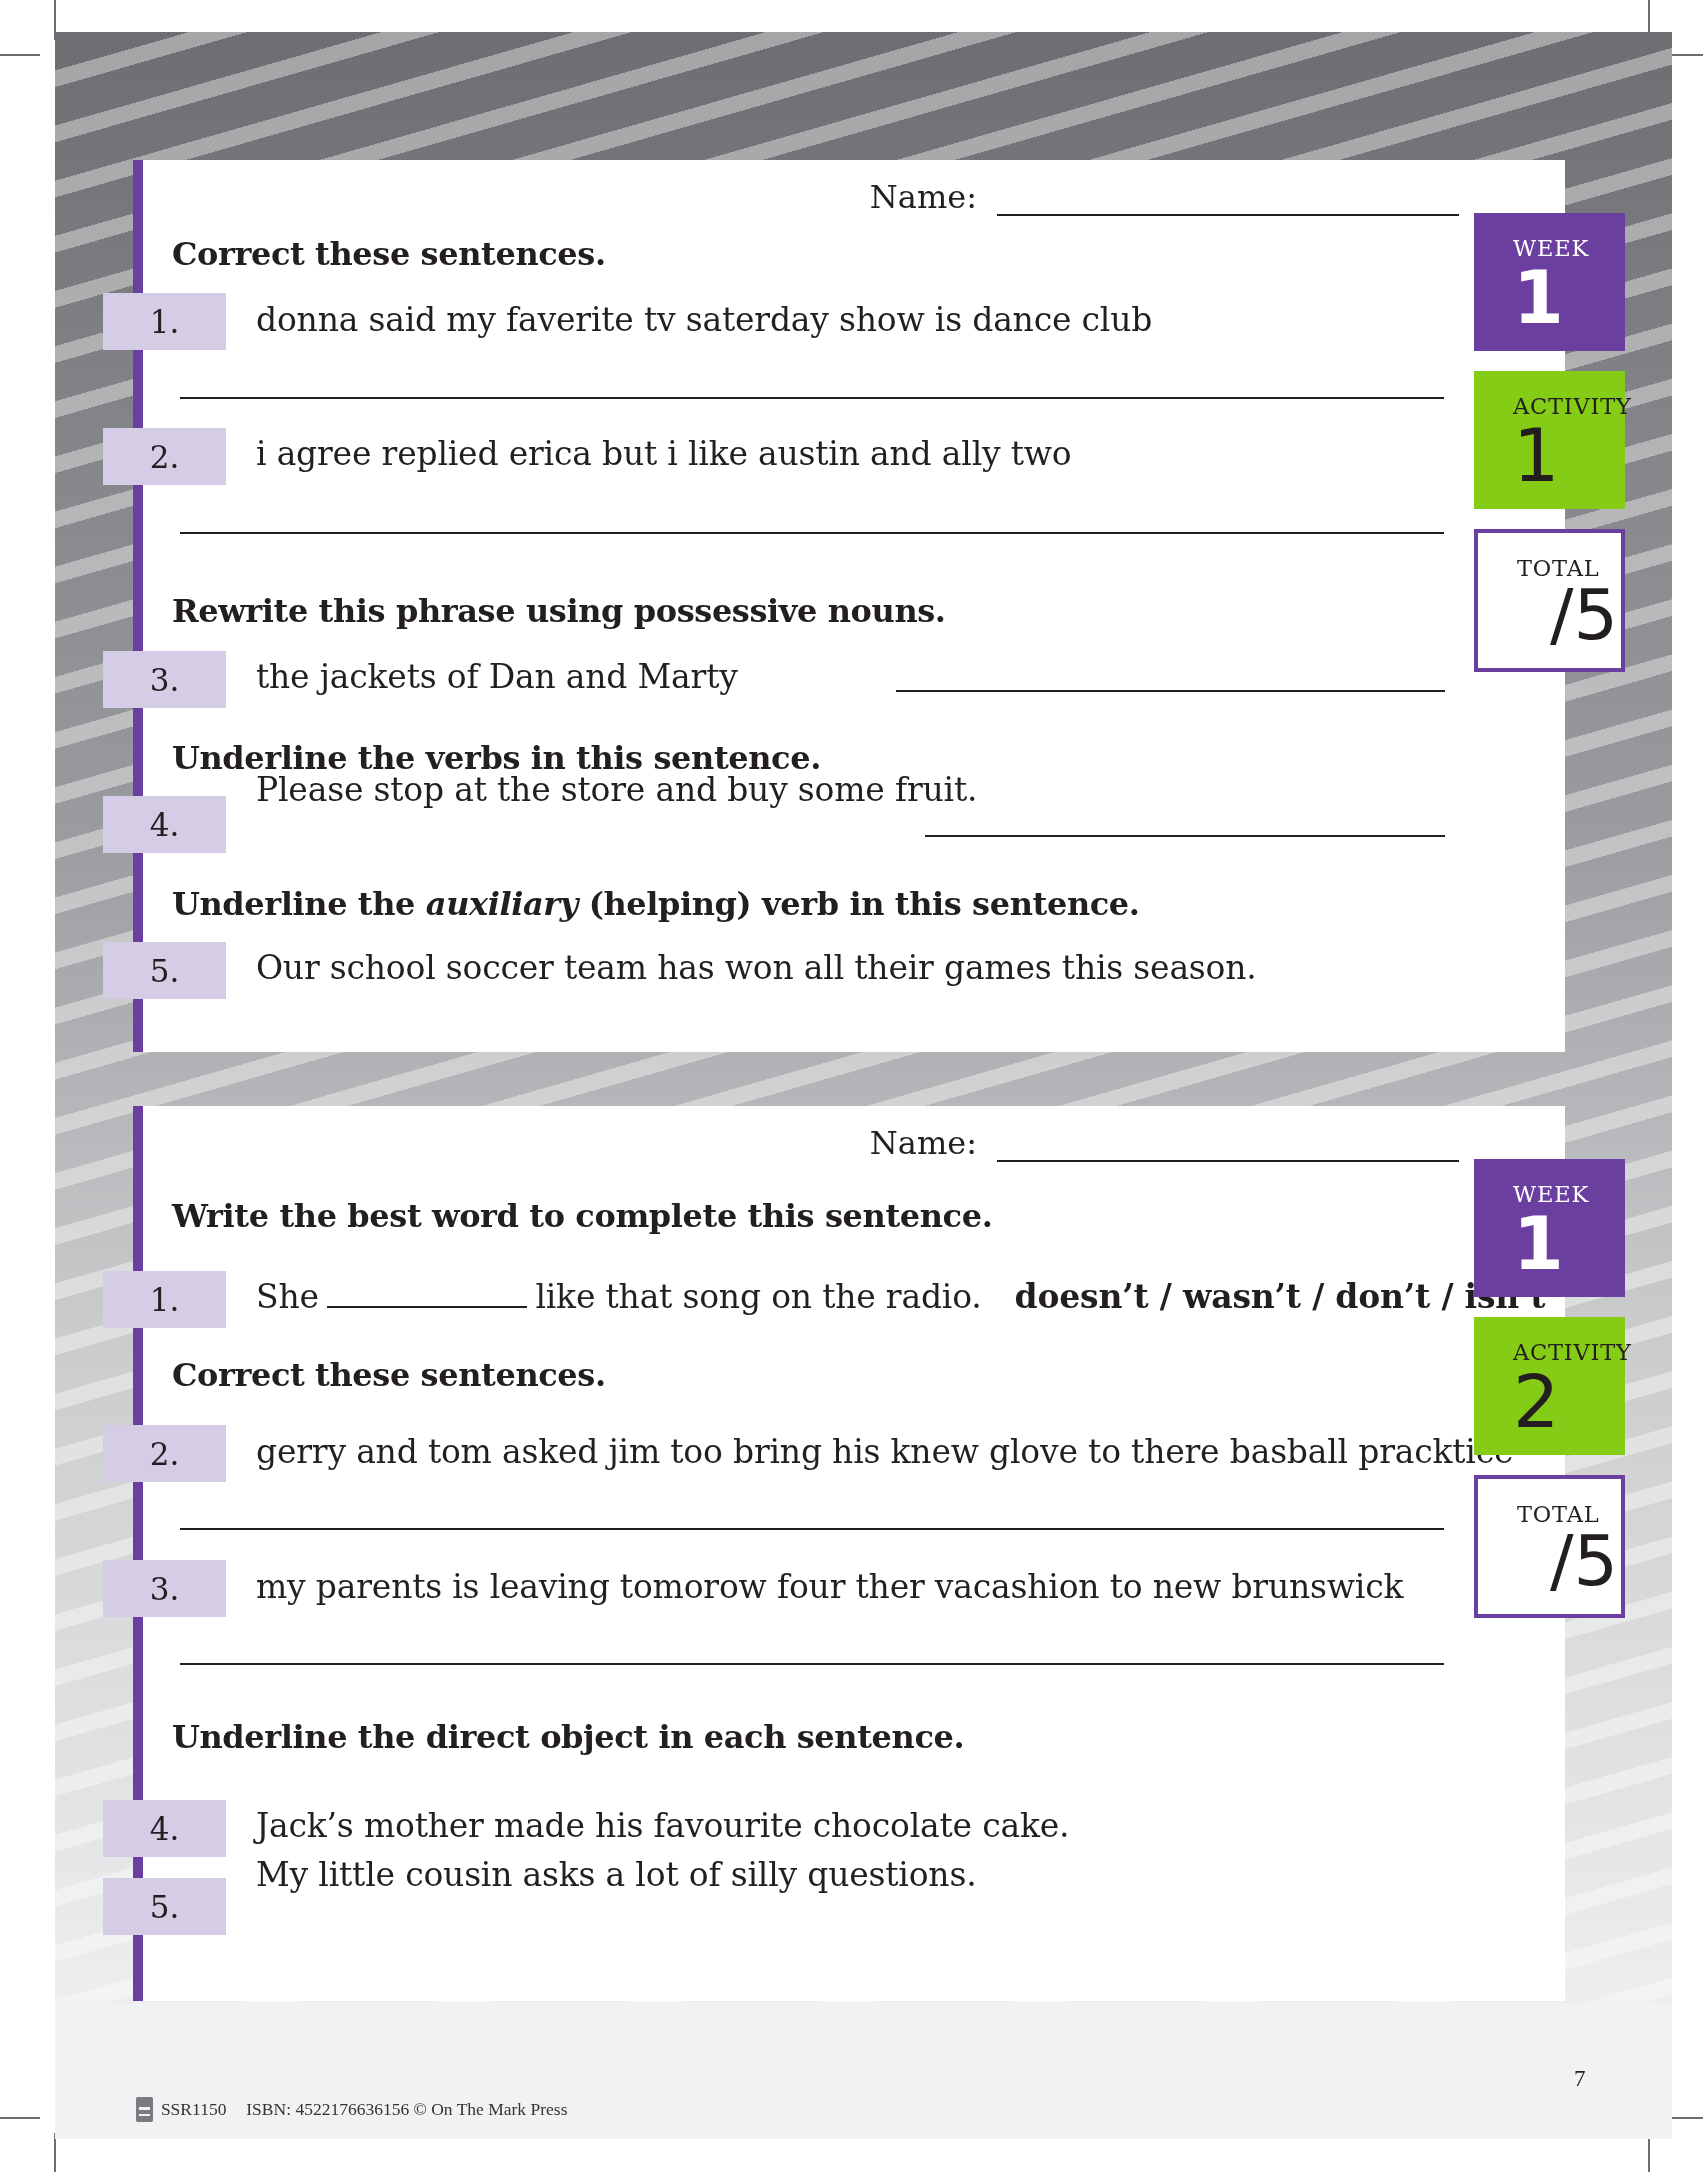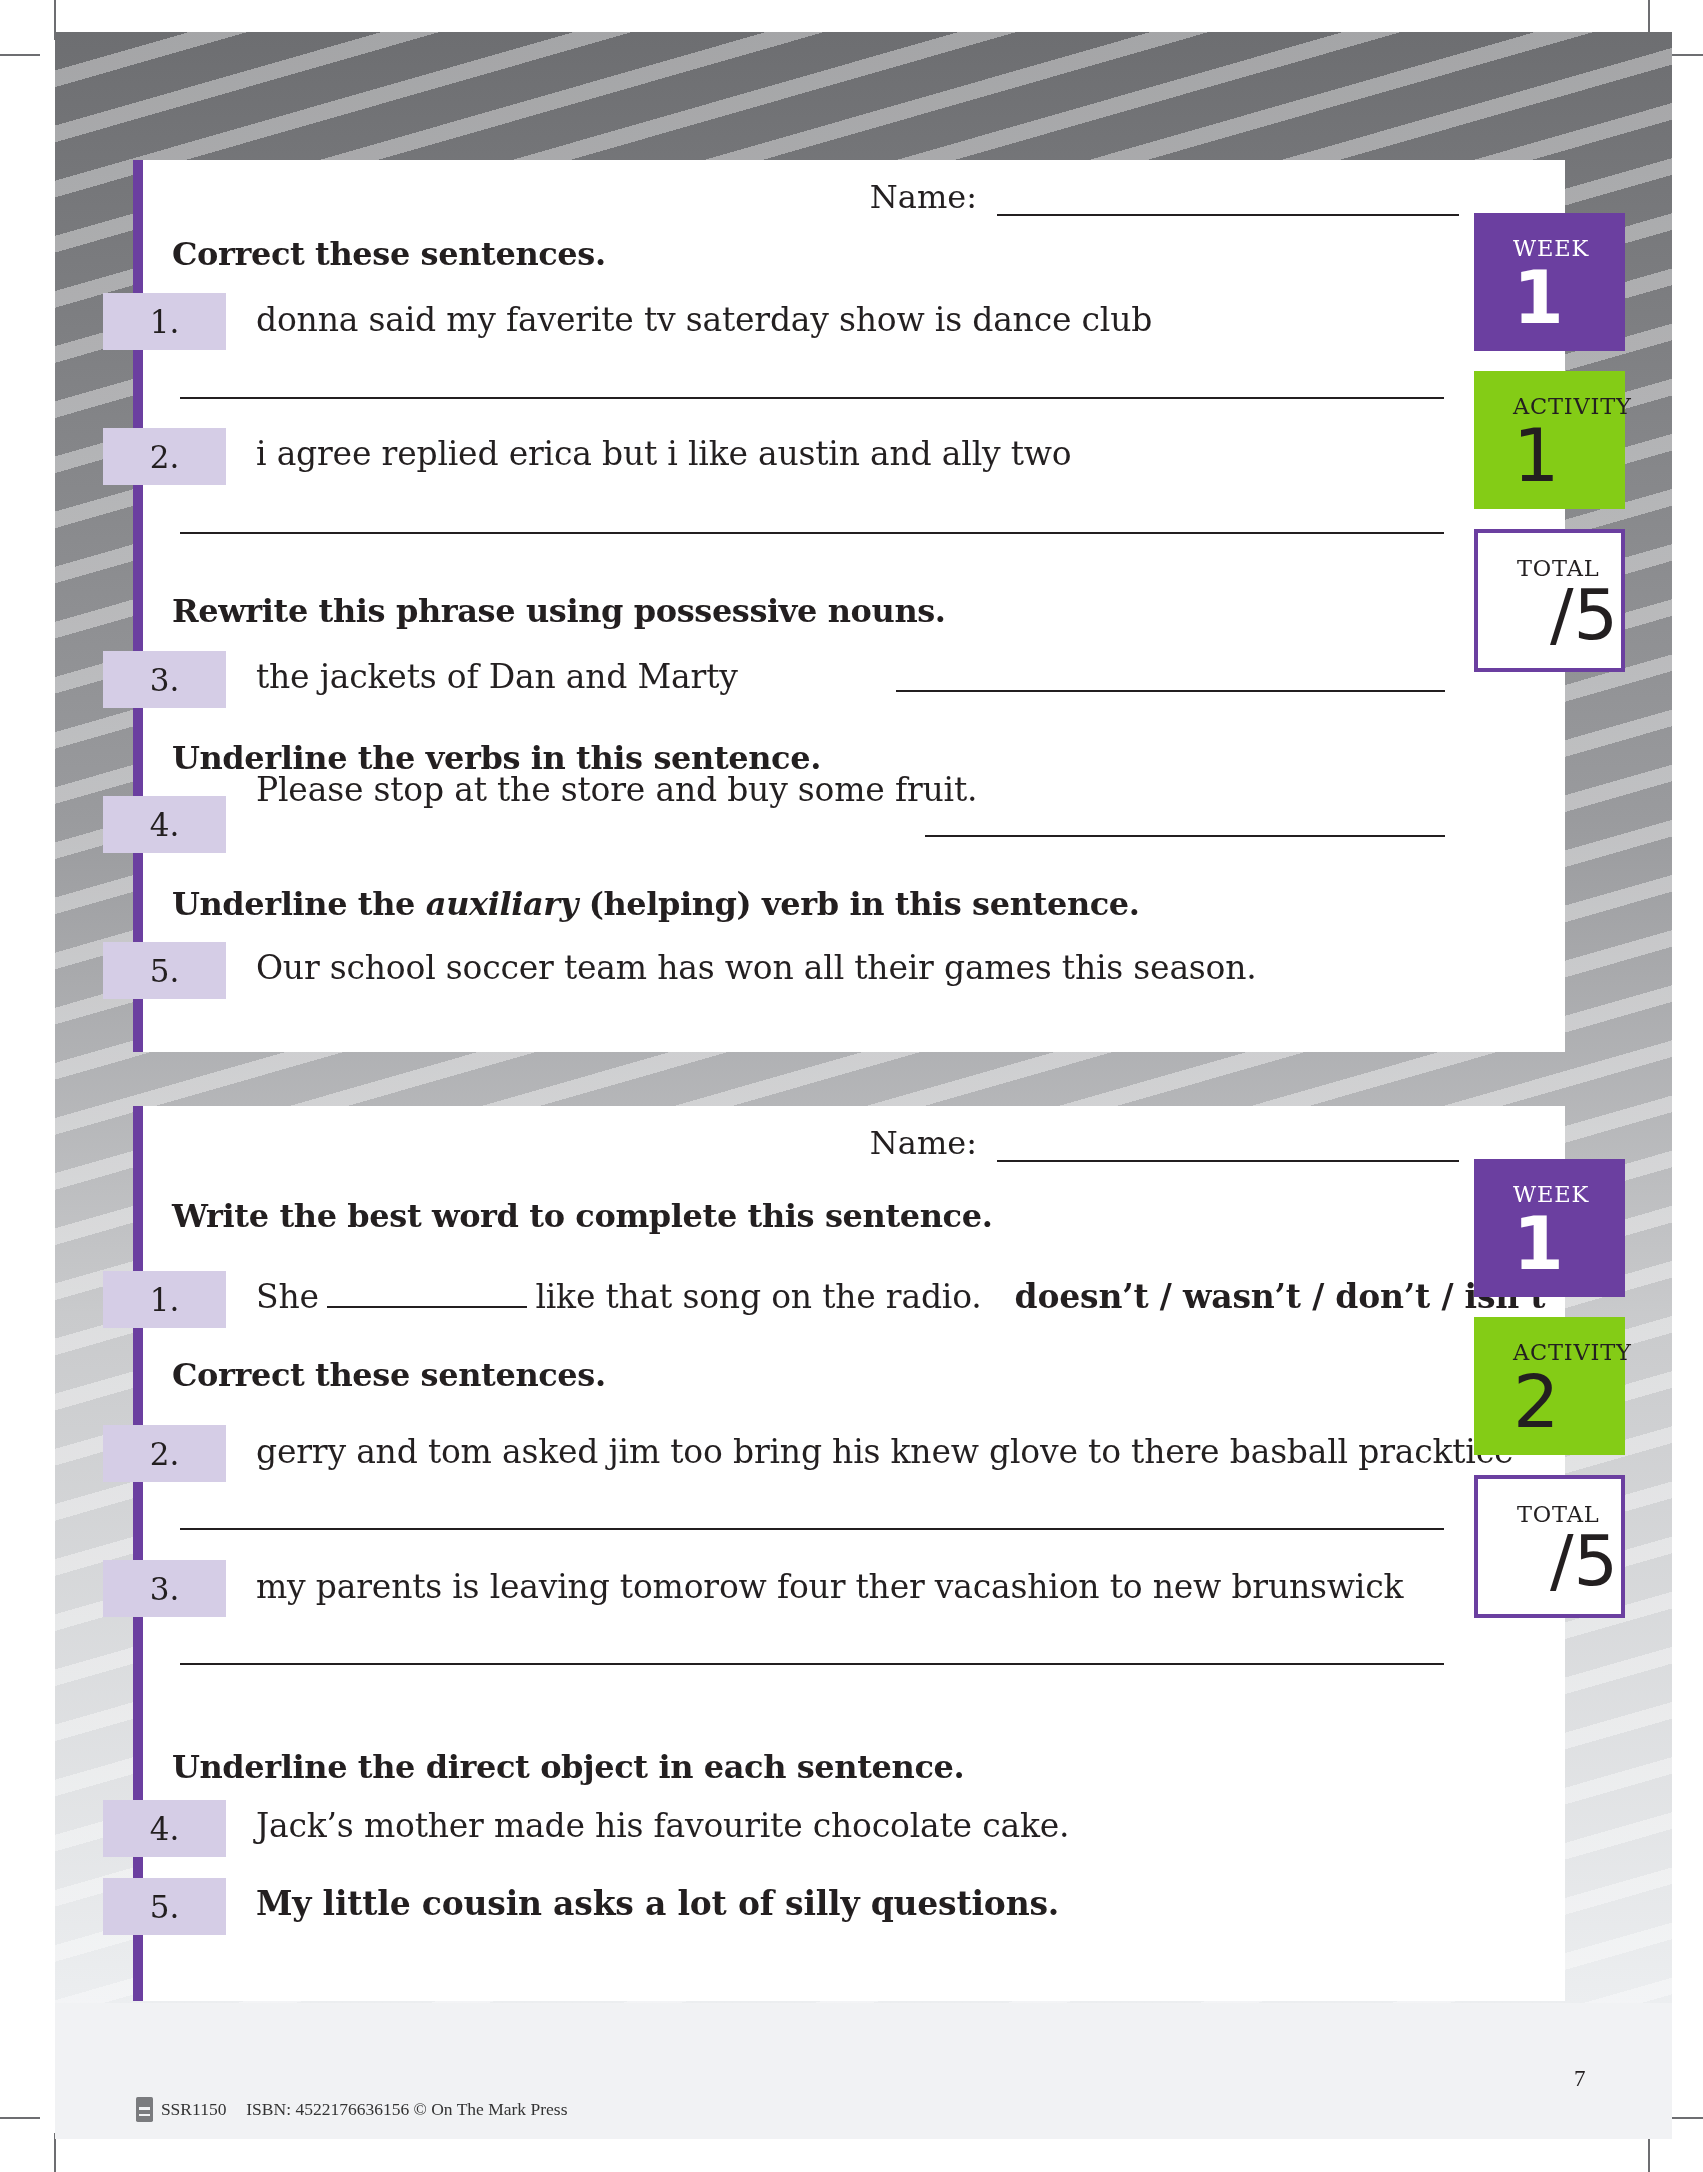--- a/index.html
+++ b/index.html
@@ -144,26 +144,26 @@
 
   <div class="instr" style="top:250px;">Correct these sentences.</div>
   <div class="num-box" style="top:319px;">2.</div>
   <div class="q-text" style="top:326px;">gerry and tom asked jim too bring his knew glove to there basball pracktice</div>
   <div class="answer-line" style="left:37px;width:1264px;top:422px;"></div>
 
   <div class="num-box" style="top:454px;">3.</div>
   <div class="q-text" style="top:461px;">my parents is leaving tomorow four ther vacashion to new brunswick</div>
   <div class="answer-line" style="left:37px;width:1264px;top:557px;"></div>
 
-  <div class="instr" style="top:642px;">Underline the direct object in each sentence.</div>
+  <div class="instr" style="top:612px;">Underline the direct object in each sentence.</div>
   <div class="num-box" style="top:694px;">4.</div>
   <div class="q-text" style="top:700px;">Jack’s mother made his favourite chocolate cake.</div>
 
   <div class="num-box" style="top:772px;">5.</div>
-  <div class="q-text" style="top:778px;font-weight:bold;">My little cousin asks a lot of silly questions.</div>
+  <div class="q-text" style="top:749px;">My little cousin asks a lot of silly questions.</div>
 </div>
 
 <div class="side-box week" style="top:1159px;">
   <div class="lbl">WEEK</div>
   <div class="big">1</div>
 </div>
 <div class="side-box activity" style="top:1317px;">
   <div class="lbl">ACTIVITY</div>
   <div class="big">2</div>
 </div>

